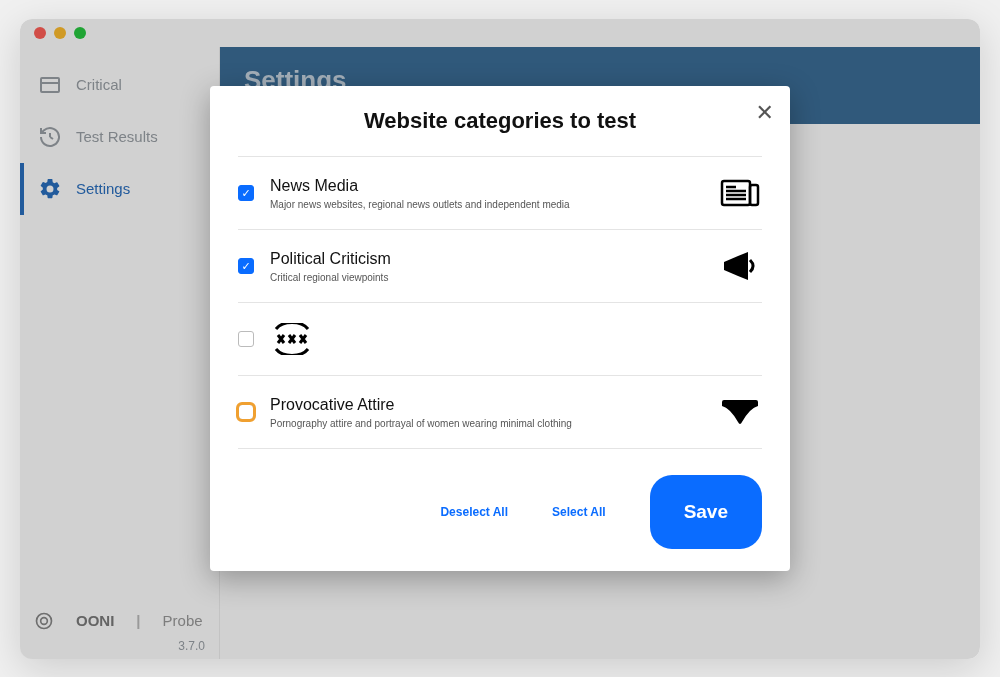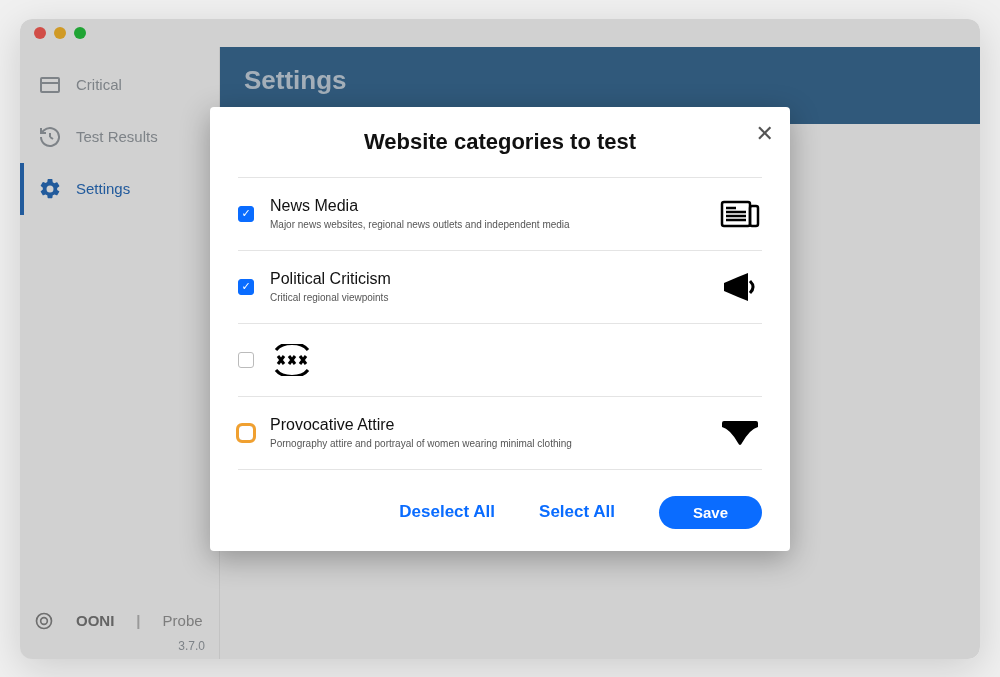--- a/index.html
+++ b/index.html
@@ -157,31 +157,31 @@
       display:flex;
       justify-content:flex-end;
       gap: 44px;
       align-items:center;
       padding-top: 26px;
     }
     .link-btn {
       background:none;border:none;
       color:#0a6cff;
       font-weight:700;
-      font-size:17px;
+      font-size:12px;
       cursor:pointer;
     }
     .save-btn {
       background:#0a6cff;
       color:#fff;
       border:none;
       border-radius:22px;
-      padding: 8px 34px;
+      padding: 26px 34px;
       font-weight:700;
-      font-size:15px;
+      font-size:19px;
       cursor:pointer;
     }
   </style>
 </head>
 <body>
 
 <div class="window">
   <div class="titlebar">
     <div class="traffic-dot td-red"></div>
     <div class="traffic-dot td-yellow"></div>

